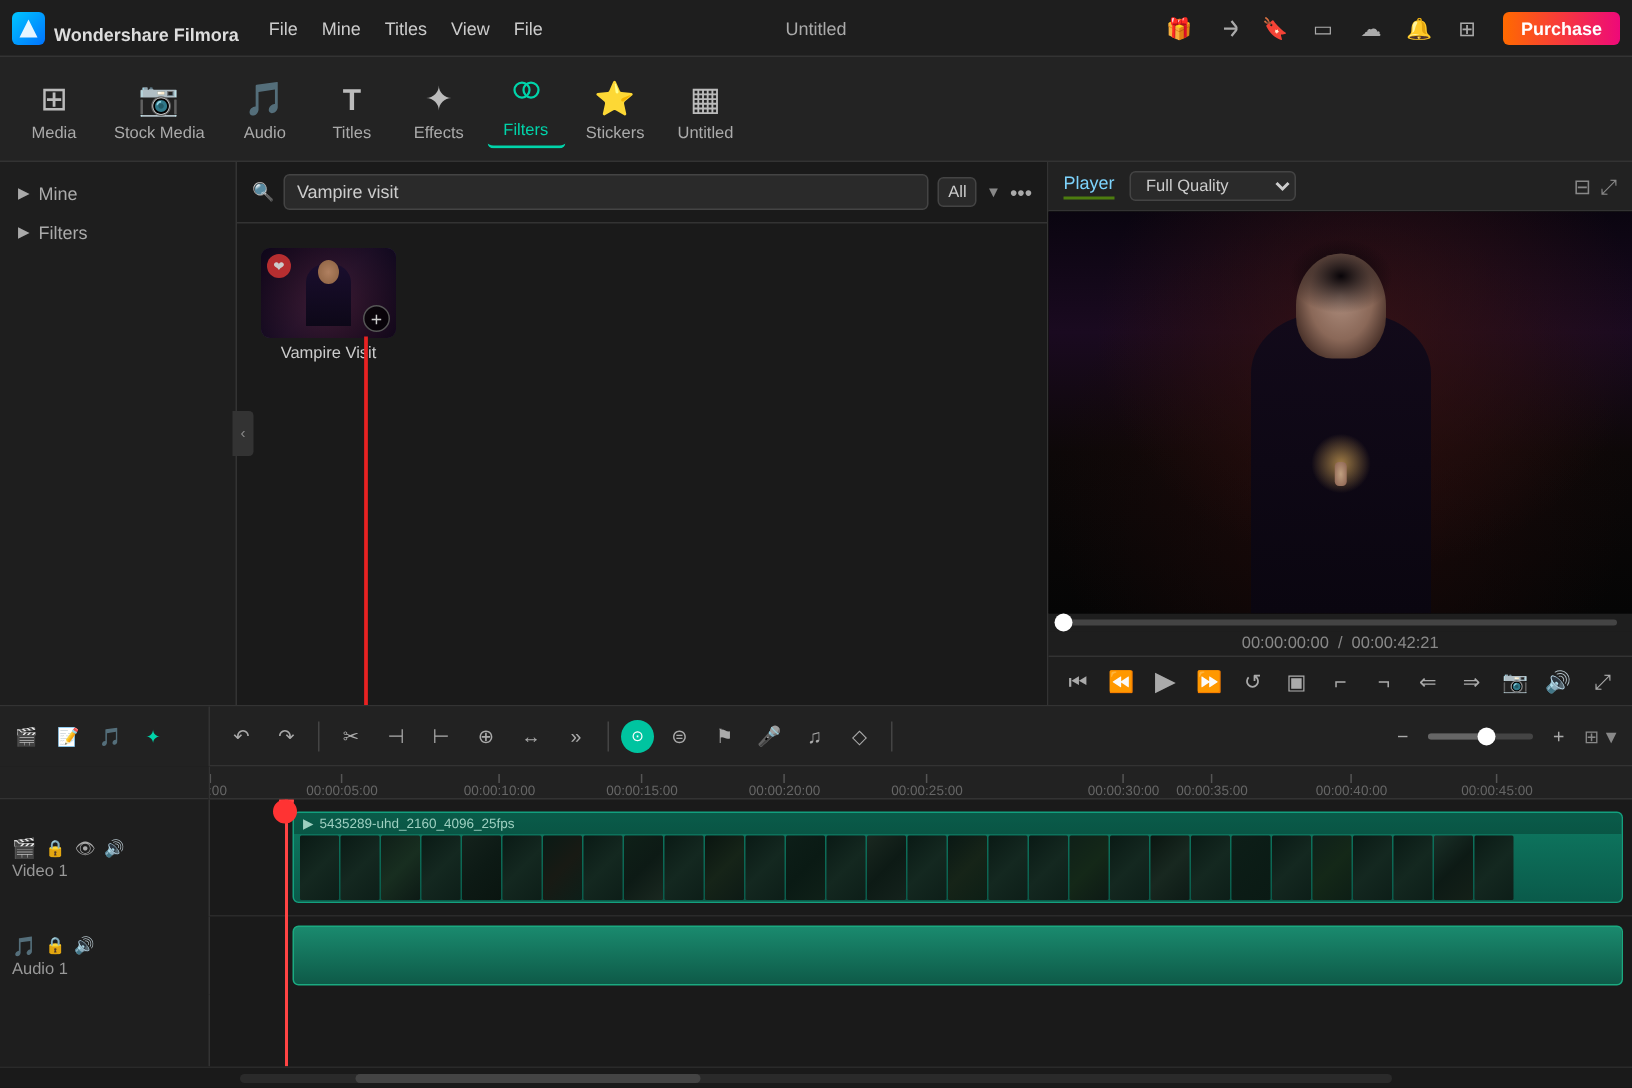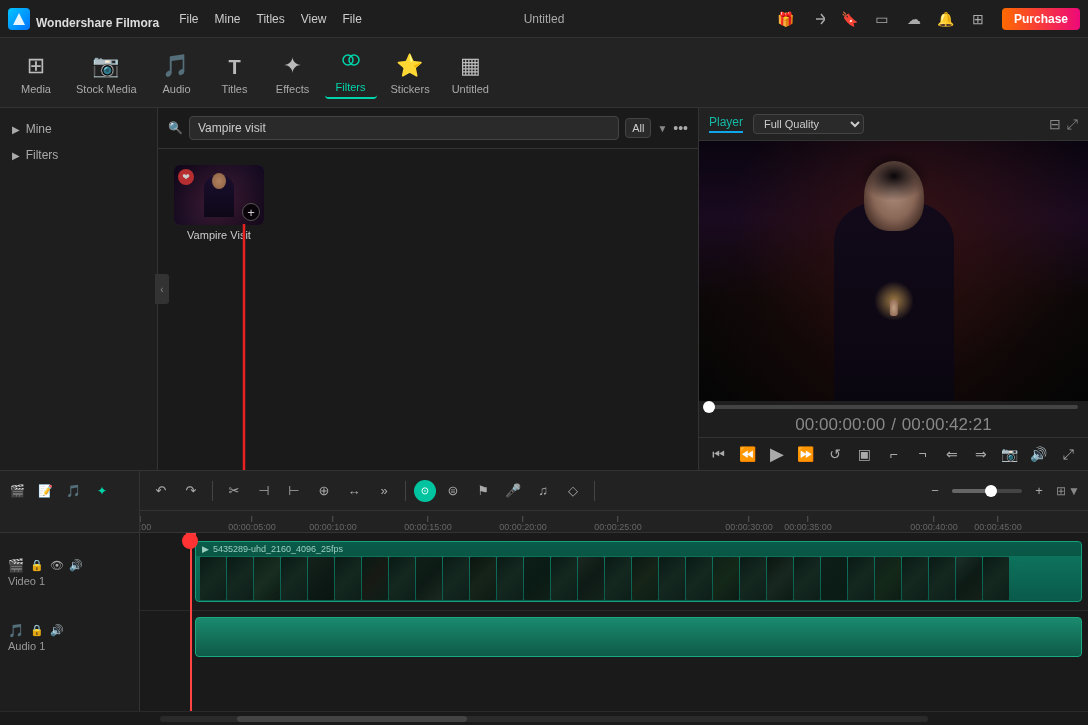--- a/index.html
+++ b/index.html
@@ -242,21 +242,21 @@
       padding: 6px 10px;
       background: #222;
       border-bottom: 1px solid #333;
       gap: 10px;
     }
     .player-tab {
       font-size: 12px;
       color: #aaa;
       cursor: pointer;
     }
-    .player-tab.active { color: #14b8a6; border-bottom: 2px solid #0ea5e9; padding-bottom: 2px; }
+    .player-tab.active { color: #7dd3fc; border-bottom: 2px solid #4d7c0f; padding-bottom: 2px; }
     .quality-select {
       background: #2a2a2a;
       border: 1px solid #444;
       border-radius: 4px;
       color: #ccc;
       font-size: 11px;
       padding: 2px 6px;
       cursor: pointer;
     }
     .player-view-icons {
@@ -303,21 +303,21 @@
     }
     .time-slider-thumb {
       position: absolute;
       left: 0%;
       top: -4px;
       width: 12px; height: 12px;
       background: #fff;
       border-radius: 50%;
       transform: translateX(-50%);
     }
-    .time-text { font-size: 17px; color: #888; }
+    .time-text { font-size: 11px; color: #888; }
     .player-controls {
       display: flex;
       align-items: center;
       padding: 4px 8px;
       background: #1e1e1e;
       gap: 6px;
       border-top: 1px solid #333;
     }
     .ctrl-btn {
       color: #aaa;
@@ -810,28 +810,28 @@
           </div>
           <span class="track-name">Audio 1</span>
         </div>
       </div>
 
       <div class="ruler-and-tracks">
 
         <div class="timeline-ruler">
           <div style="position:relative;width:100%;height:100%;">
             <span class="ruler-mark" style="left:0px;">00:00</span>
-            <span class="ruler-mark" style="left:112px;">00:00:05:00</span>
+            <span class="ruler-mark" style="left:88px;">00:00:05:00</span>
             <span class="ruler-mark" style="left:193px;">00:00:10:00</span>
             <span class="ruler-mark" style="left:288px;">00:00:15:00</span>
             <span class="ruler-mark" style="left:383px;">00:00:20:00</span>
             <span class="ruler-mark" style="left:478px;">00:00:25:00</span>
             <span class="ruler-mark" style="left:609px;">00:00:30:00</span>
             <span class="ruler-mark" style="left:668px;">00:00:35:00</span>
-            <span class="ruler-mark" style="left:794px;">00:00:40:00</span>
+            <span class="ruler-mark" style="left:761px;">00:00:40:00</span>
             <span class="ruler-mark" style="left:858px;">00:00:45:00</span>
           </div>
         </div>
 
         <div class="tracks-scroll">
 
           <div class="playhead" style="left:50px;">
             <div class="playhead-top"></div>
           </div>
 

